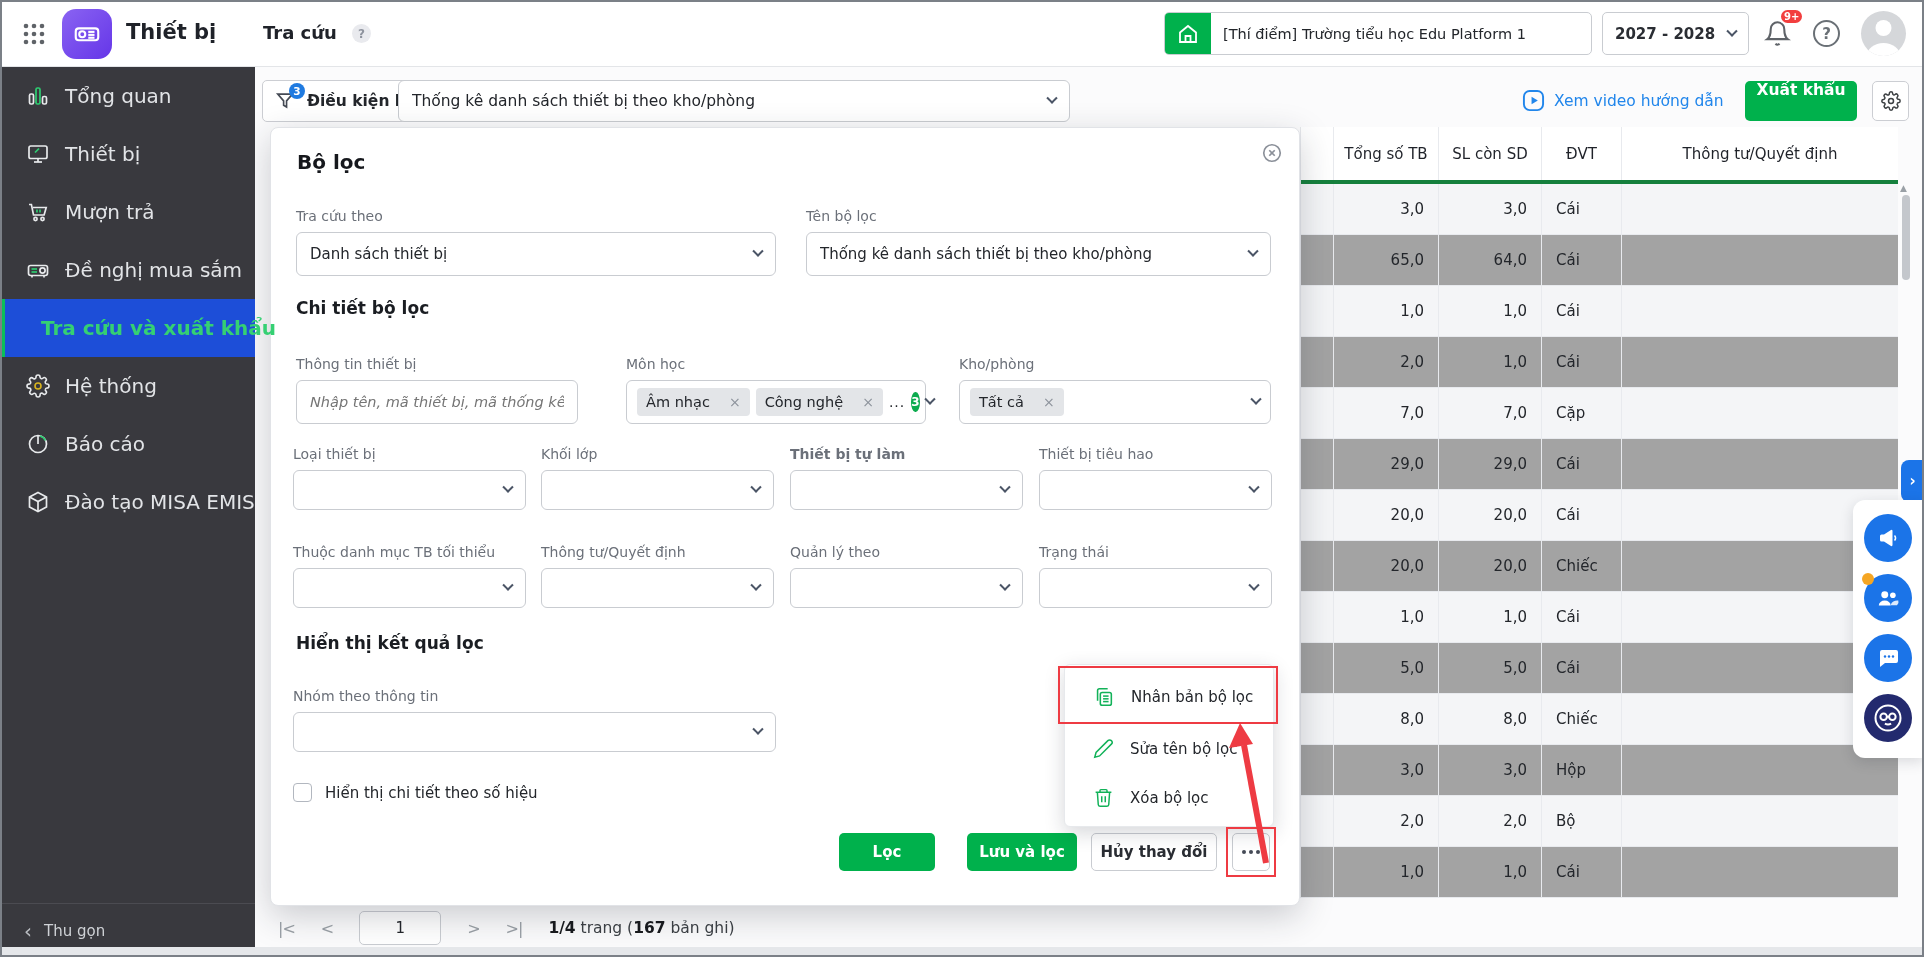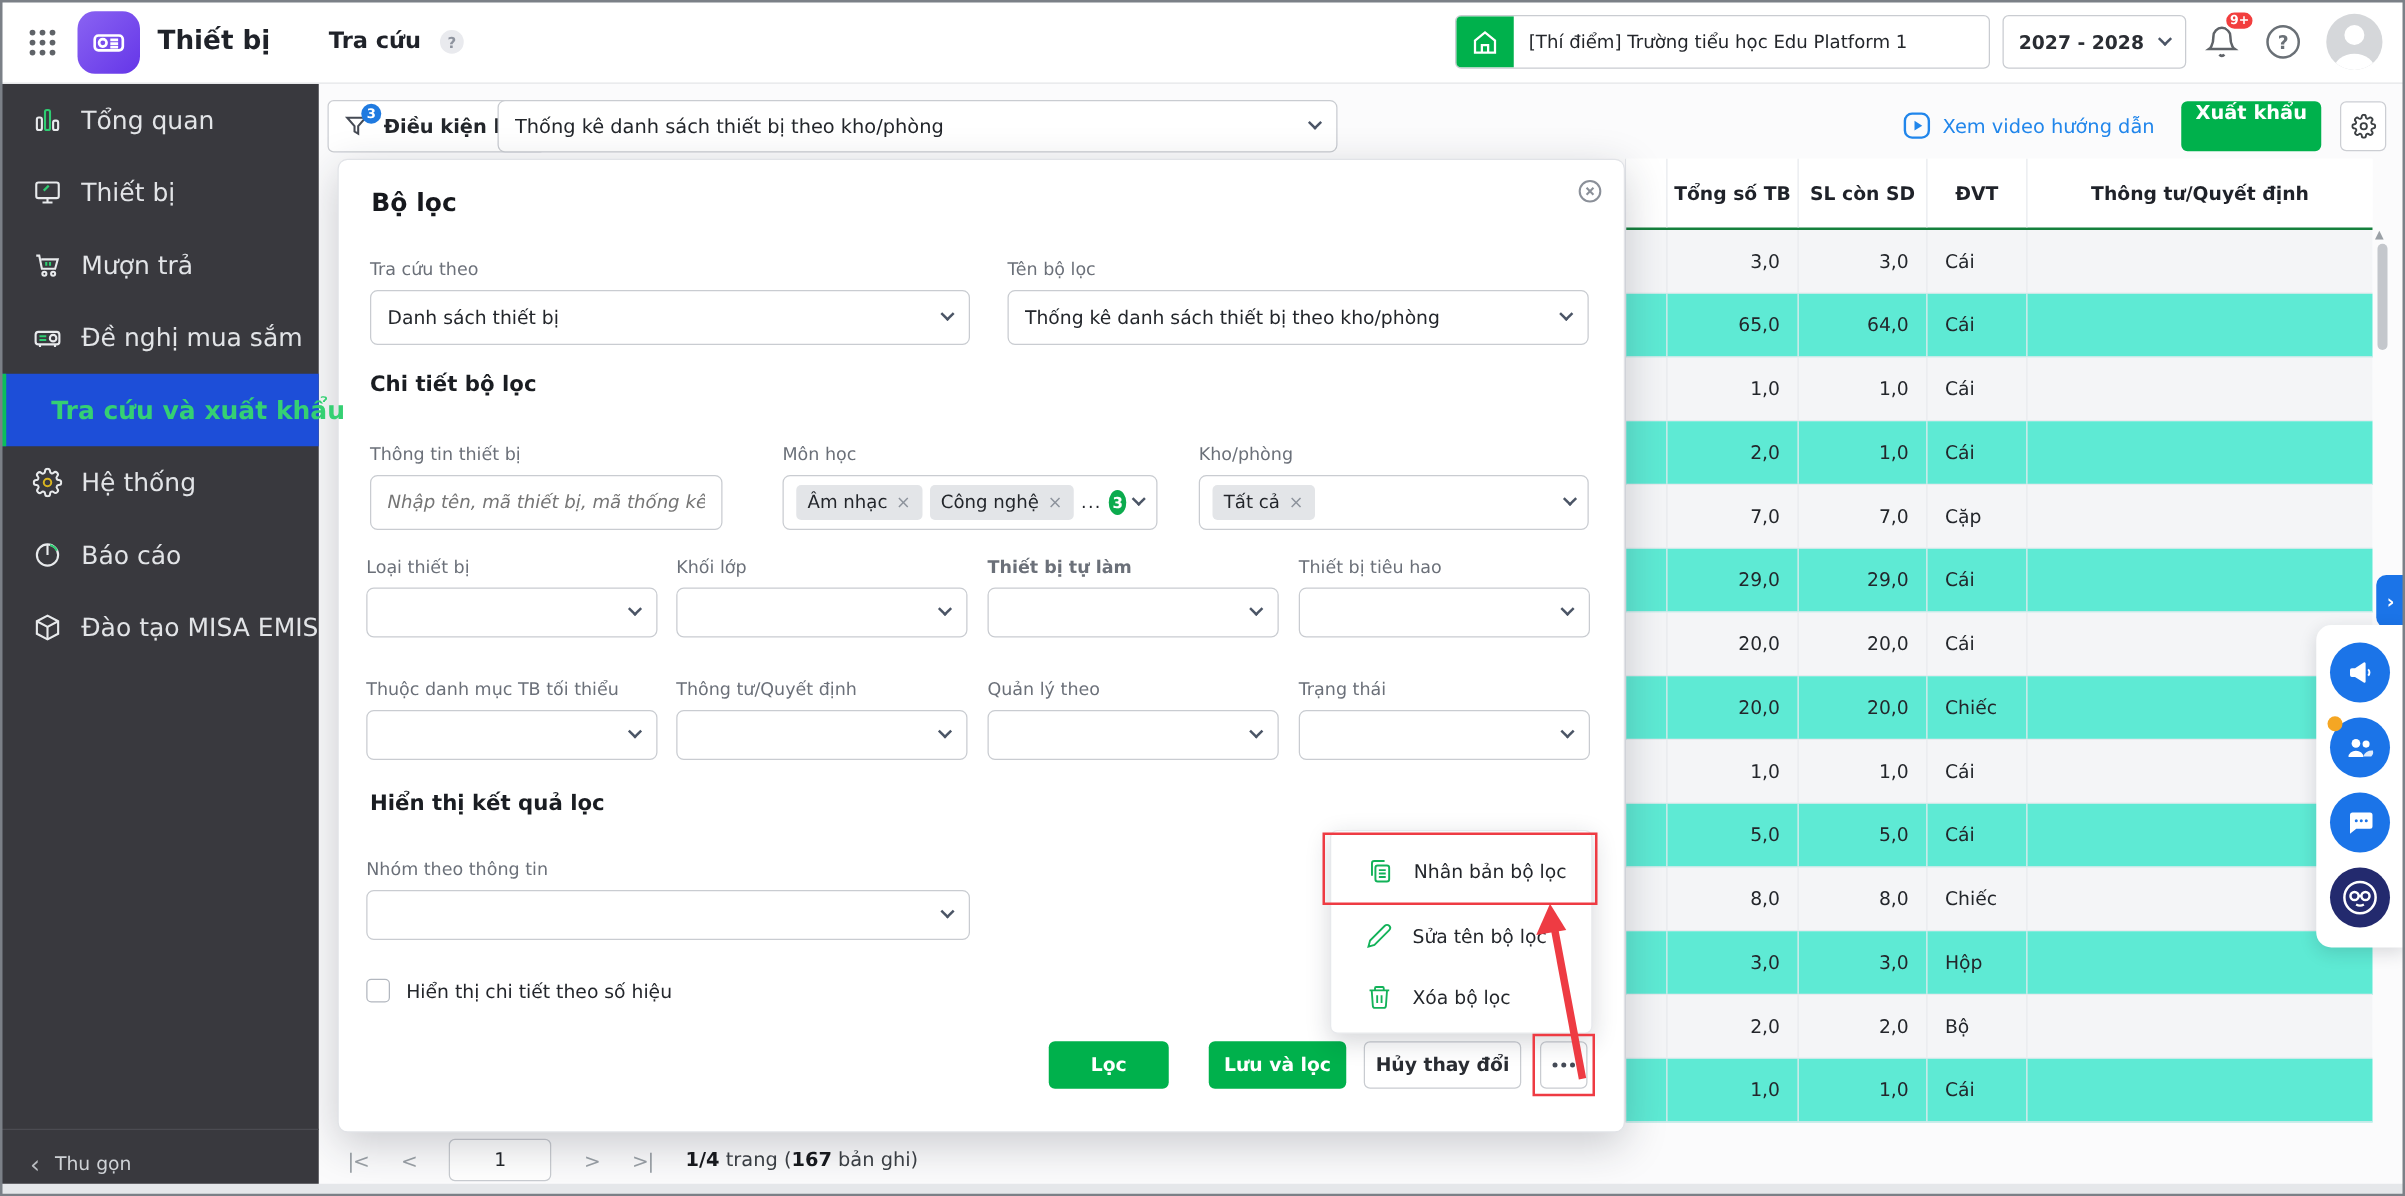--- a/index.html
+++ b/index.html
@@ -44,22 +44,22 @@
   .export-btn { position:absolute; left:1745px; top:81px; width:112px; height:40px; background:#00b14c; border-radius:5px; color:#fff; font-size:15.5px; font-weight:bold; display:flex; justify-content:center; cursor:pointer; }
   .gear-btn { position:absolute; left:1872px; top:81px; width:37px; height:40px; background:#fff; border:1px solid #ccced3; border-radius:5px; display:flex; align-items:center; justify-content:center; cursor:pointer; }
 
   
   .sel { position:absolute; border:1px solid #c9ccd1; border-radius:6px; background:#fff; display:flex; align-items:center; justify-content:space-between; padding:0 13px; font-size:15px; color:#23262b; cursor:pointer; }
   .sel .txt { white-space:nowrap; overflow:hidden; }
   .chev { width:8px; height:8px; border-right:2px solid #4b5566; border-bottom:2px solid #4b5566; transform:rotate(45deg) translate(-2px,-2px); flex:none; }
 
   
   .table { position:absolute; left:1300px; top:127px; width:598px; background:#fff; z-index:5; border-left:1px solid #e6e8ec; }
-  .t-head { display:flex; height:57px; border-bottom:2px solid #15803d; background:#fff; font-weight:bold; font-size:15px; color:#1f2229; }
-  .t-row { display:flex; height:51px; font-size:15px; border-bottom:1px solid #e8eaee; background:#5eead4; }
+  .t-head { display:flex; height:57px; border-bottom:4px solid #15803d; background:#fff; font-weight:normal; font-size:15px; color:#1f2229; }
+  .t-row { display:flex; height:51px; font-size:15px; border-bottom:1px solid #e8eaee; background:#a3a3a3; }
   .t-row.alt { background:#f4f5f7; }
   .tc { display:flex; align-items:center; border-left:1px solid #e8eaee; height:100%; }
   .tc.first { border-left:none; }
   .tc.num { justify-content:flex-end; padding-right:14px; }
   .tc.ctr { justify-content:center; }
   .tc.lft { justify-content:flex-start; padding-left:14px; }
   .c0 { width:32px; } .c1 { width:105px; } .c2 { width:103px; } .c3 { width:80px; } .c4 { flex:1; }
   .vscroll { position:absolute; left:1902px; top:195px; width:8px; height:85px; border-radius:4px; background:#c4c7cc; z-index:6; }
   .vscroll-up { position:absolute; left:1900px; top:183px; font-size:9px; color:#9aa0a6; z-index:6; }
 
@@ -73,21 +73,21 @@
 
   
   .modal { position:absolute; left:270px; top:127px; width:1030px; height:779px; background:#fff; border:1px solid #e1e3e7; border-radius:8px; box-shadow:0 10px 34px rgba(30,35,48,.22); z-index:20; }
   .m-title { position:absolute; left:26px; top:22px; font-size:20px; font-weight:bold; color:#16181d; }
   .m-close { position:absolute; right:16px; top:14px; cursor:pointer; }
   .lbl { position:absolute; font-size:14px; color:#6b7079; white-space:nowrap; }
   .sec { position:absolute; font-size:17px; font-weight:bold; color:#1a1d22; }
   .txt-input { position:absolute; border:1px solid #c9ccd1; border-radius:6px; background:#fff; display:flex; align-items:center; padding:0 13px; }
   .txt-input input { border:none; outline:none; width:100%; font-size:14.5px; font-style:italic; color:#9aa0a8; font-family:inherit; background:transparent; }
   .tagsel { position:absolute; border:1px solid #c9ccd1; border-radius:6px; background:#fff; display:flex; align-items:center; gap:6px; padding:0 10px; }
-  .tag { background:#e3e5e8; border-radius:4px; height:28px; display:flex; align-items:center; gap:7px; padding:0 9px; font-size:14.5px; color:#23262b; white-space:nowrap; }
+  .tag { background:#e3e5e8; border-radius:4px; height:28px; display:flex; align-items:center; gap:19px; padding:0 9px; font-size:14.5px; color:#23262b; white-space:nowrap; }
   .tag .x { color:#8d939c; font-size:14px; cursor:pointer; }
   .more-dots { font-size:14px; color:#23262b; letter-spacing:1px; }
   .gbadge { width:20px; height:20px; border-radius:50%; background:#0cab4e; color:#fff; font-size:12px; font-weight:bold; display:flex; align-items:center; justify-content:center; }
   .cbx-row { position:absolute; left:22px; top:655px; display:flex; align-items:center; gap:13px; cursor:pointer; }
   .cbx { width:19px; height:19px; border:1.5px solid #b2b7bf; border-radius:4px; background:#fff; }
   .cbx-lbl { font-size:15px; color:#23262b; }
   .mbtn { position:absolute; top:705px; height:38px; border-radius:5px; display:flex; align-items:center; justify-content:center; font-size:15px; font-weight:bold; cursor:pointer; }
   .mbtn.green { background:#00b14c; color:#fff; }
   .mbtn.white { background:#fff; color:#2a2d33; border:1px solid #c9ccd1; }
   .dots-btn { position:absolute; left:961px; top:705px; width:38px; height:38px; background:#fff; border:1px solid #c9ccd1; border-radius:5px; display:flex; align-items:center; justify-content:center; gap:3px; cursor:pointer; }

